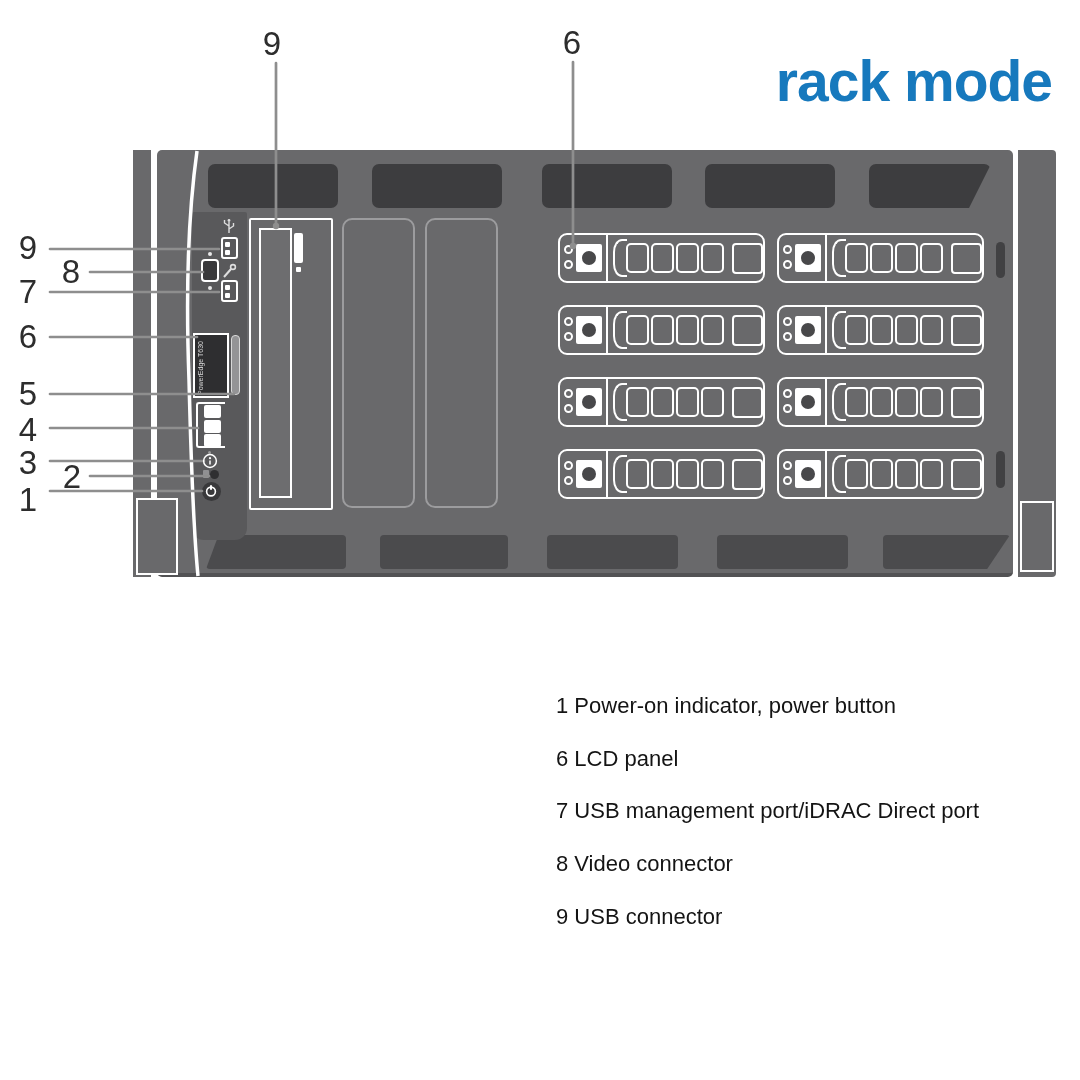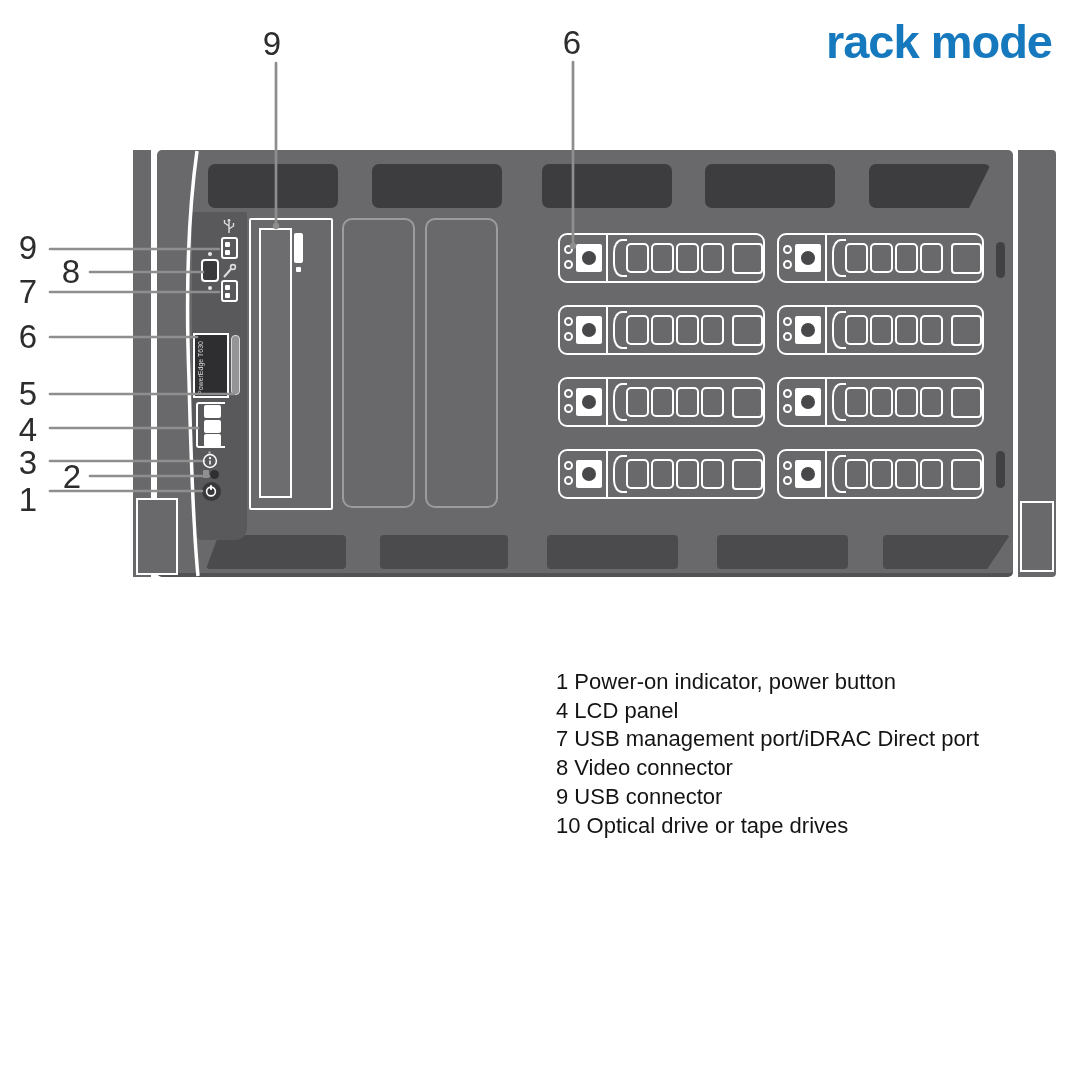--- a/index.html
+++ b/index.html
@@ -1,21 +1,21 @@
 <!DOCTYPE html>
 <html><head>
 <meta charset="utf-8">
 <style>
   html,body{margin:0;padding:0;background:#fff;}
   .page{position:relative;width:1080px;height:1080px;background:#fff;overflow:hidden;
         font-family:"Liberation Sans",sans-serif;}
   .abs{position:absolute;box-sizing:border-box;}
 
   
-  .title{right:28px;top:14px;font-size:47px;font-weight:bold;letter-spacing:-1px;
+  .title{right:28px;top:48px;font-size:57px;font-weight:bold;letter-spacing:-1px;
          color:var(--accent,#1779bd);}
 
   
   .ear-left  {left:133px;top:150px;width:18px;height:427px;background:var(--chassis,#69696b);}
   .chassis   {left:157px;top:150px;width:856px;height:427px;background:var(--chassis,#69696b);
               border-radius:5px;border-bottom:4px solid #525254;}
   .ear-right {left:1018px;top:150px;width:38px;height:427px;background:var(--chassis,#69696b);border-radius:0 4px 4px 0;}
   .ear-rect-l{left:136px;top:498px;width:42px;height:77px;border:2px solid #fff;background:var(--chassis,#69696b);}
   .ear-rect-r{left:1020px;top:501px;width:34px;height:71px;border:2px solid #fff;background:var(--chassis,#69696b);}
 
@@ -62,21 +62,21 @@
   .seg{top:8px;width:23px;height:30px;border:2px solid #fff;border-radius:5px;}
   .s1{left:66px}.s2{left:91px}.s3{left:116px}.s4{left:141px}
   .segw{left:172px;top:8px;width:31px;height:31px;border:2px solid #fff;border-radius:4px;}
   .pill{left:996px;width:9px;background:#414143;border-radius:5px;}
 
   
   .callout{position:absolute;transform:translate(-50%,-50%);font-size:33px;color:#2d2d2d;}
 
   
   .legend{left:556px;top:668px;width:480px;}
-  .legend-item{font-size:22px;line-height:28.7px;color:#141414;}
+  .legend-item{font-size:22px;line-height:28.7px;color:#141414;margin-top:24px;}
 
   svg.overlay{left:0;top:0;z-index:40;pointer-events:none;}
   .z2{z-index:2}.z3{z-index:3}.z6{z-index:60}
 </style>
 </head>
 <body>
 
 <div class="page" style="--accent: #1779bd; --chassis: #69696b; --panel: #59595b; --dark: #3d3d3f; --slot: #4b4b4d; --bayline: #9c9c9e; --line: #8e8e8e;">
 
   <div class="abs title">rack mode</div>
@@ -300,20 +300,19 @@
       <span class="callout" style="left: 28px; top: 337px;">6</span>
       <span class="callout" style="left: 28px; top: 292px;">7</span>
       <span class="callout" style="left: 71px; top: 272px;">8</span>
       <span class="callout" style="left: 28px; top: 248px;">9</span>
       <span class="callout" style="left: 272px; top: 44px;">9</span>
       <span class="callout" style="left: 572px; top: 43px;">6</span>
     </div>
 
   <div class="abs legend" id="legend">
       <div class="legend-item">1 Power-on indicator, power button</div>
-      <div class="legend-item">4 LCD panel</div>
+      <div class="legend-item">6 LCD panel</div>
       <div class="legend-item">7 USB management port/iDRAC Direct port</div>
       <div class="legend-item">8 Video connector</div>
       <div class="legend-item">9 USB connector</div>
-      <div class="legend-item">10 Optical drive or tape drives</div>
     </div>
 
 </div>
 
 </body></html>

